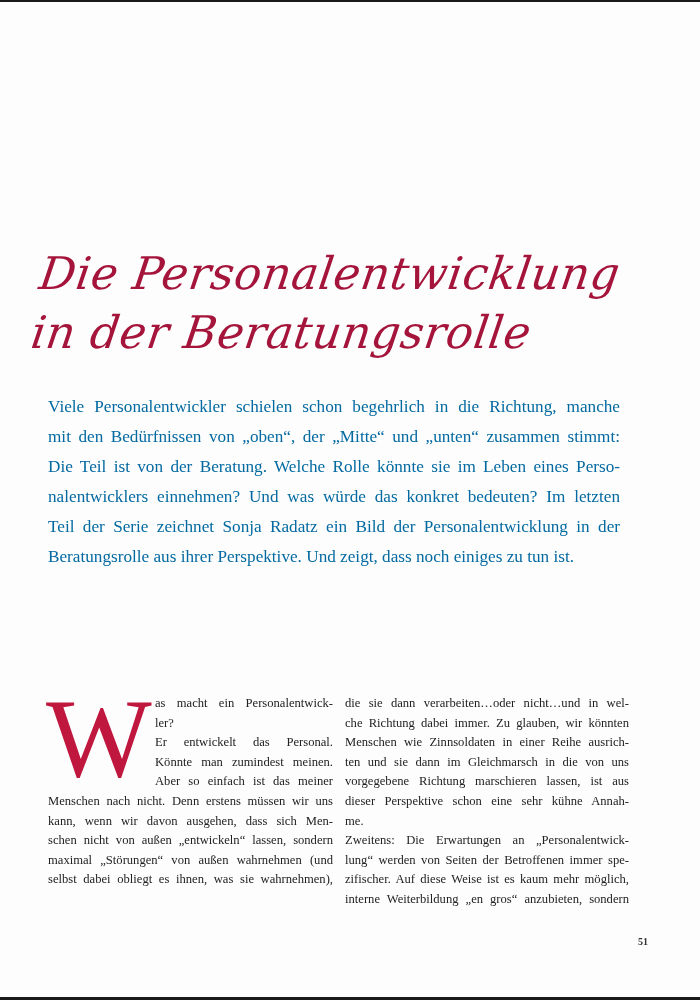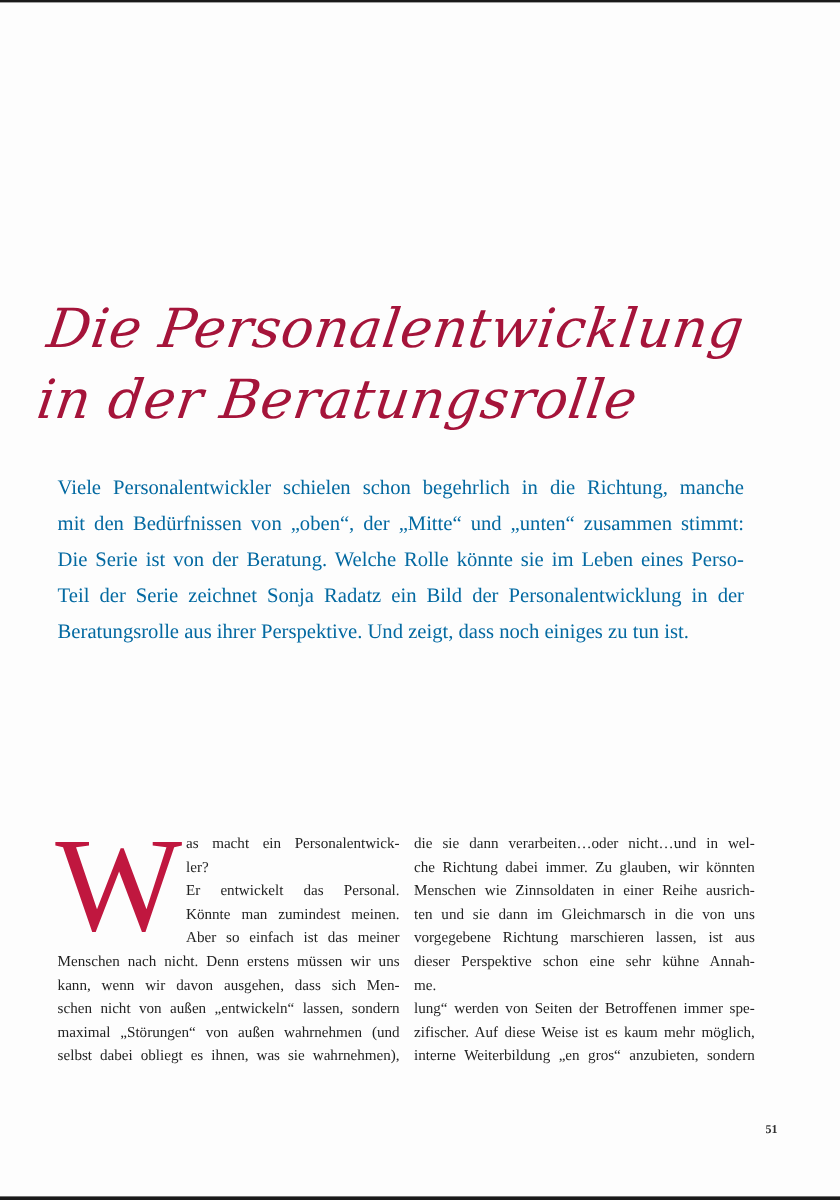--- a/index.html
+++ b/index.html
@@ -63,21 +63,22 @@
 <div class="edge-top"></div>
 
 <div class="title">
   <div>Die Personalentwicklung</div>
   <div>in der Beratungsrolle</div>
 </div>
 
 <div class="intro">
   <span class="line">Viele Personalentwickler schielen schon begehrlich in die Richtung, manche</span>
   <span class="line">mit den Bedürfnissen von „oben“, der „Mitte“ und „unten“ zusammen stimmt:</span>
-  <span class="line">Die Serie ist von der Beratung. Welche Rolle könnte sie im Leben eines Perso-</span>
+  <span class="line">Die Teil ist von der Beratung. Welche Rolle könnte sie im Leben eines Perso-</span>
+  <span class="line">nalentwicklers einnehmen? Und was würde das konkret bedeuten? Im letzten</span>
   <span class="line">Teil der Serie zeichnet Sonja Radatz ein Bild der Personalentwicklung in der</span>
   <span class="line last">Beratungsrolle aus ihrer Perspektive. Und zeigt, dass noch einiges zu tun ist.</span>
 </div>
 
 <div class="col col-left">
   <div class="dropcap-wrap">
     <span class="dropcap">W</span>
     <div class="dropcap-lines">
       <span class="line">as macht ein Personalentwick-</span>
       <span class="line last">ler?</span>
@@ -96,20 +97,21 @@
 </div>
 
 <div class="col col-right">
   <span class="line">die sie dann verarbeiten…oder nicht…und in wel-</span>
   <span class="line">che Richtung dabei immer. Zu glauben, wir könnten</span>
   <span class="line">Menschen wie Zinnsoldaten in einer Reihe ausrich-</span>
   <span class="line">ten und sie dann im Gleichmarsch in die von uns</span>
   <span class="line">vorgegebene Richtung marschieren lassen, ist aus</span>
   <span class="line">dieser Perspektive schon eine sehr kühne Annah-</span>
   <span class="line last">me.</span>
+  <span class="line">Zweitens: Die Erwartungen an „Personalentwick-</span>
   <span class="line">lung“ werden von Seiten der Betroffenen immer spe-</span>
   <span class="line">zifischer. Auf diese Weise ist es kaum mehr möglich,</span>
   <span class="line">interne Weiterbildung „en gros“ anzubieten, sondern</span>
 </div>
 
 <div class="page-number">51</div>
 
 <div class="edge-bottom"></div>
 
 </body></html>

